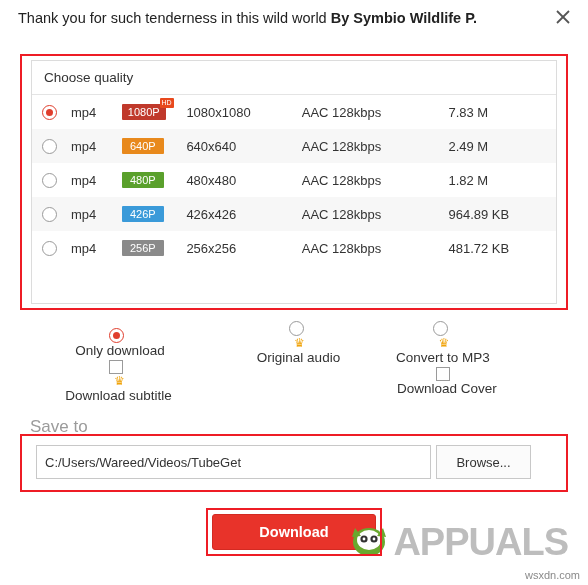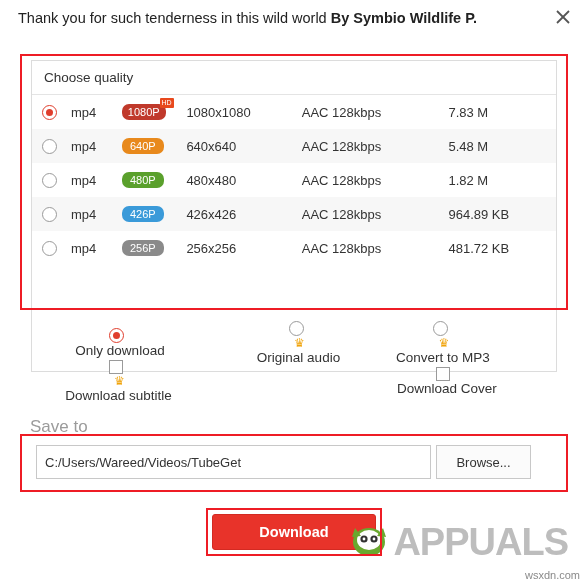--- a/index.html
+++ b/index.html
@@ -57,21 +57,21 @@
   #anno-quality { left: 20px; top: 54px; width: 548px; height: 256px; }
   #anno-path { left: 20px; top: 434px; width: 548px; height: 58px; }
   #anno-download { left: 206px; top: 508px; width: 176px; height: 48px; }
 
   
   .quality-panel {
     position: absolute;
     left: 31px;
     top: 60px;
     width: 526px;
-    height: 312px;
+    height: 244px;
     border: 1px solid #dcdcdc;
     background: #fff;
   }
   .quality-header {
     height: 34px;
     border-bottom: 1px solid #e4e4e4;
     padding-left: 12px;
     line-height: 34px;
     font-size: 13.5px;
     color: #333;
@@ -105,21 +105,21 @@
   }
   .col-fmt { width: 52px; margin-left: 14px; color: #333; }
   .col-badge { width: 66px; }
   .badge {
     display: inline-block;
     min-width: 42px;
     padding: 2px 6px;
     color: #fff;
     font-size: 11px;
     text-align: center;
-    border-radius: 7px;
+    border-radius: 1px;
     position: relative;
   }
   .badge .hd {
     position: absolute;
     top: -6px;
     right: -8px;
     background: #e8491d;
     color: #fff;
     font-size: 7px;
     line-height: 8px;
@@ -270,21 +270,21 @@
           <span class="col-res">1080x1080</span>
           <span class="col-audio">AAC 128kbps</span>
           <span class="col-size">7.83 M</span>
         </div>
         <div class="qrow alt">
           <span class="radio"></span>
           <span class="col-fmt">mp4</span>
           <span class="col-badge"><span class="badge" style="background: rgb(232, 137, 28);">640P</span></span>
           <span class="col-res">640x640</span>
           <span class="col-audio">AAC 128kbps</span>
-          <span class="col-size">5.48 M</span>
+          <span class="col-size">2.49 M</span>
         </div>
         <div class="qrow">
           <span class="radio"></span>
           <span class="col-fmt">mp4</span>
           <span class="col-badge"><span class="badge" style="background: rgb(90, 160, 44);">480P</span></span>
           <span class="col-res">480x480</span>
           <span class="col-audio">AAC 128kbps</span>
           <span class="col-size">1.82 M</span>
         </div>
         <div class="qrow alt">

